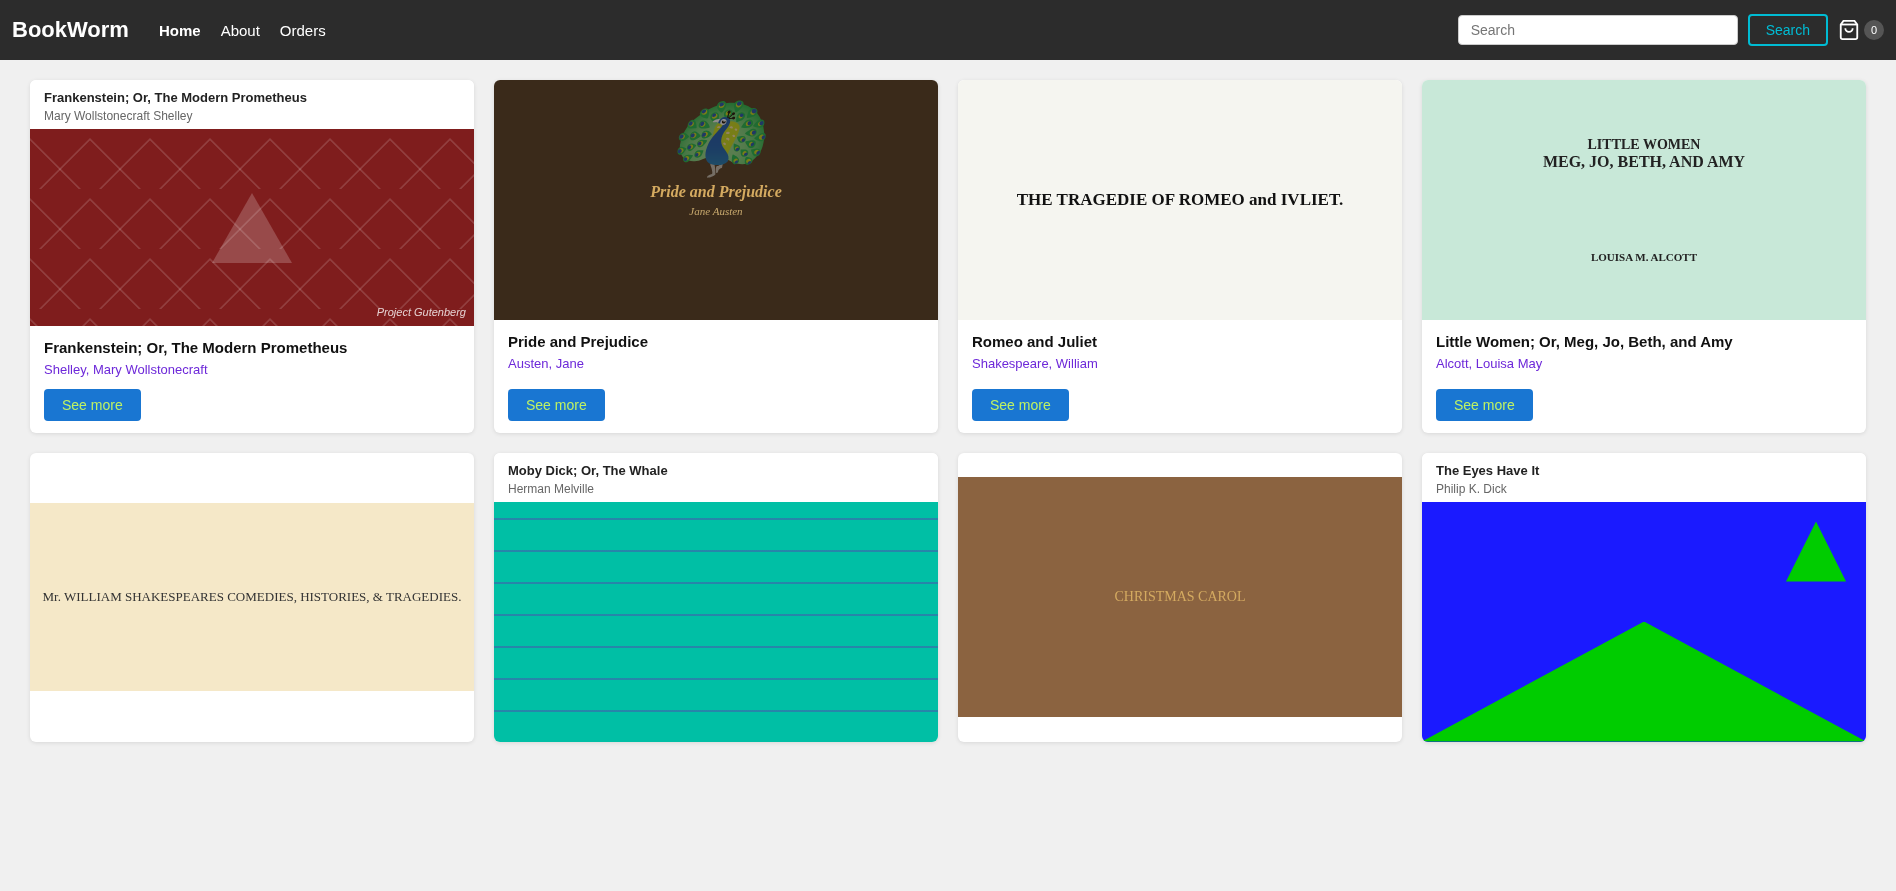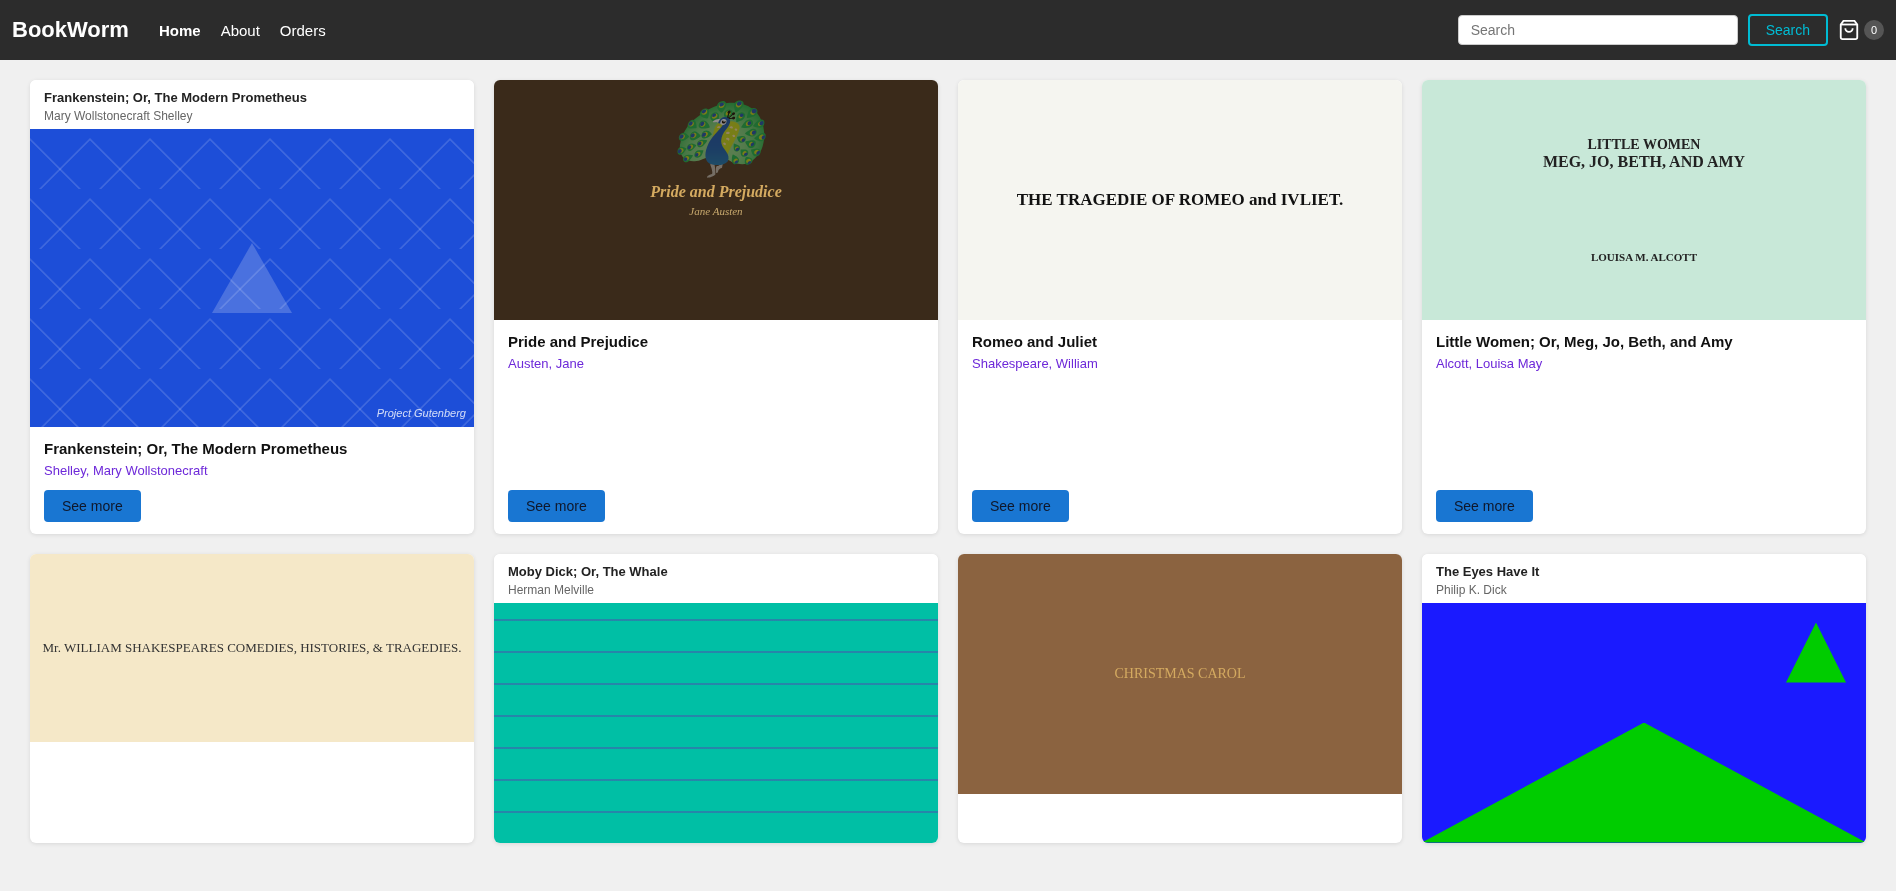--- a/index.html
+++ b/index.html
@@ -89,39 +89,40 @@
       grid-template-columns: repeat(4, 1fr);
       gap: 20px;
     }
     .book-card {
       background: #fff;
       border-radius: 6px;
       overflow: hidden;
       box-shadow: 0 1px 4px rgba(0,0,0,0.1);
       display: flex;
       flex-direction: column;
+      justify-content: center;
     }
     .book-card-top {
       padding: 10px 14px 6px;
       background: #fff;
     }
     .book-card-top .book-title-header {
       font-size: 13px;
       font-weight: bold;
       color: #222;
       margin-bottom: 4px;
     }
     .book-card-top .book-author-header {
       font-size: 12px;
       color: #666;
     }
     
     .cover-frankenstein {
-      background: #1d4ed8;
-      height: 298px;
+      background: #7f1d1d;
+      height: 197px;
       position: relative;
       overflow: hidden;
     }
     .cover-frankenstein::before {
       content: '';
       position: absolute;
       inset: 0;
       background: 
         linear-gradient(45deg, transparent 40%, rgba(255,255,255,0.15) 41%, rgba(255,255,255,0.15) 42%, transparent 43%),
         linear-gradient(-45deg, transparent 40%, rgba(255,255,255,0.15) 41%, rgba(255,255,255,0.15) 42%, transparent 43%);
@@ -306,21 +307,21 @@
       line-height: 1.3;
     }
     .book-author {
       font-size: 13px;
       color: #6d28d9;
       margin-bottom: 12px;
     }
     .see-more-btn {
       display: inline-block;
       background: #1976d2;
-      color: #0f172a;
+      color: #bef264;
       border: none;
       padding: 8px 18px;
       border-radius: 4px;
       font-size: 14px;
       cursor: pointer;
       align-self: flex-start;
       margin-top: auto;
     }
   </style>
 </head>

